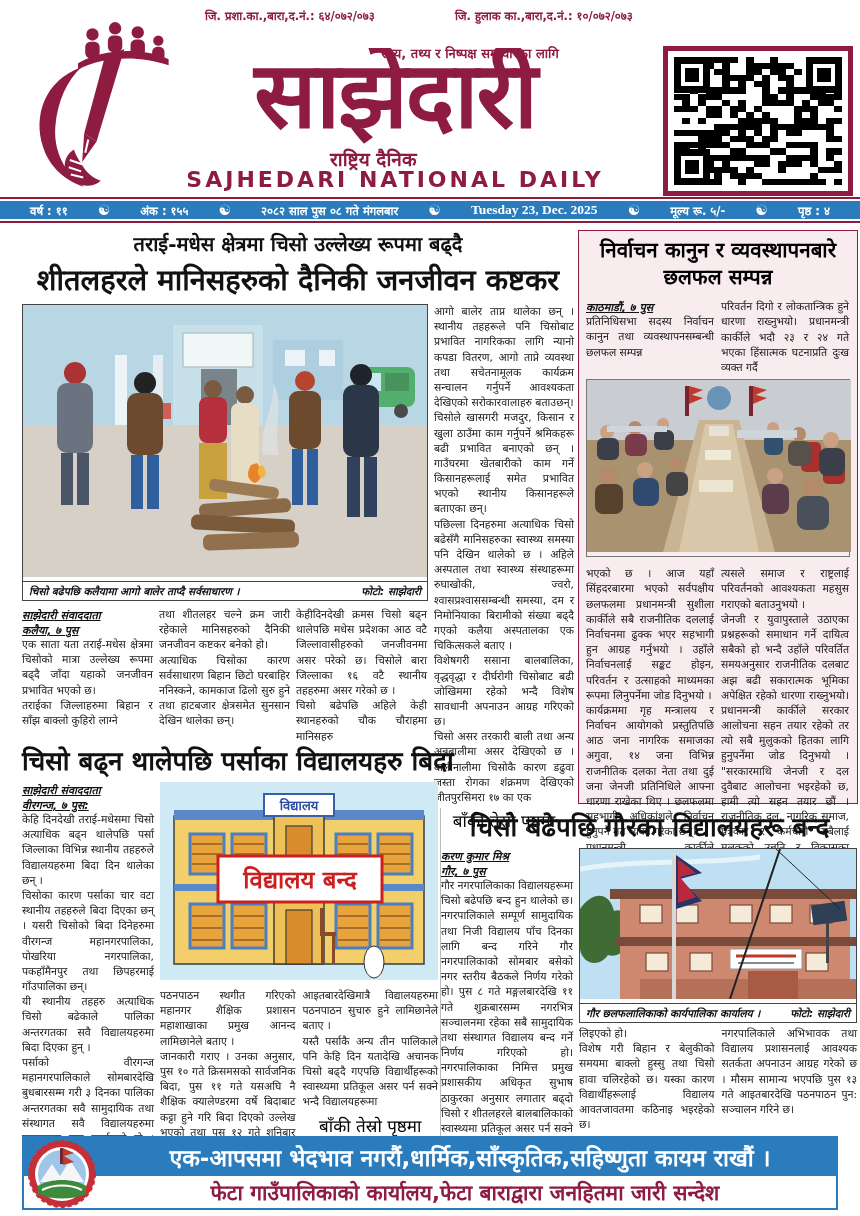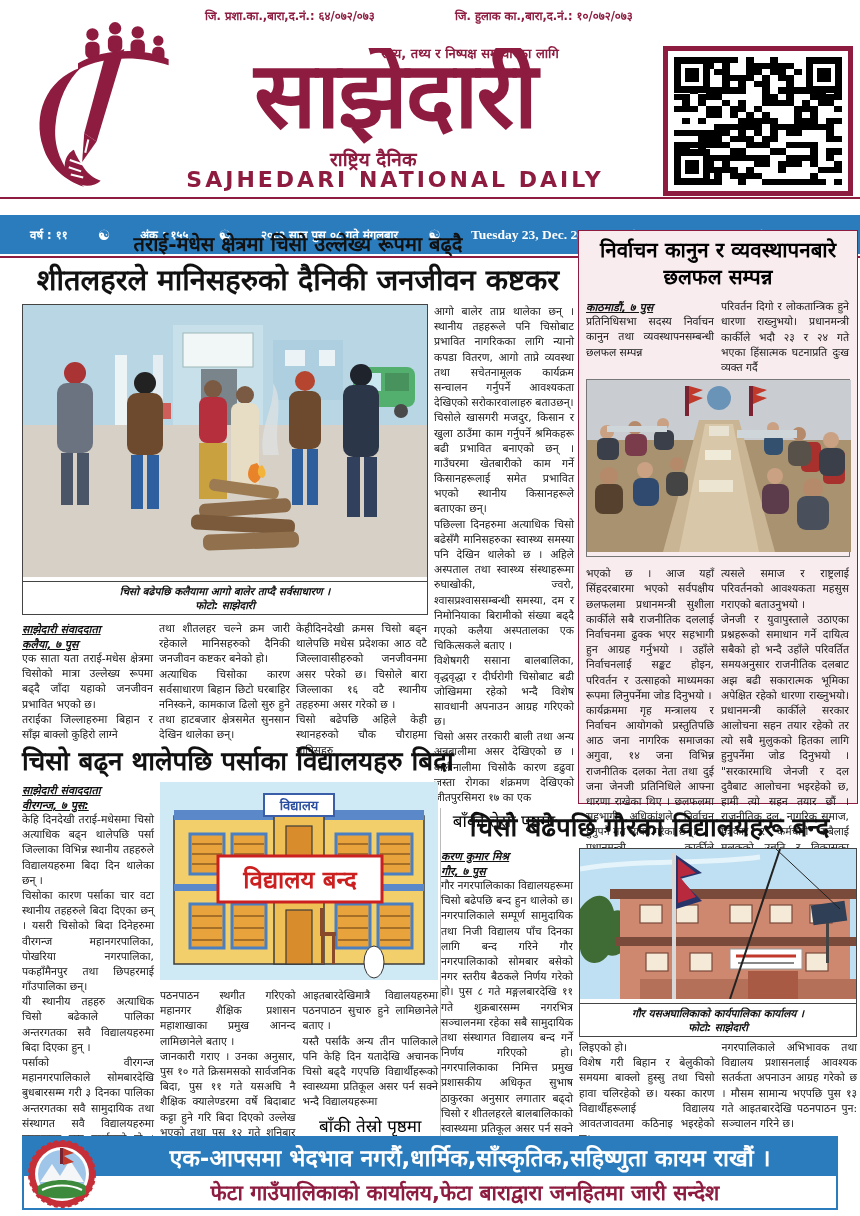--- a/index.html
+++ b/index.html
@@ -36,31 +36,31 @@
       grid-template-columns:repeat(21,1fr); grid-template-rows:repeat(21,1fr); background:#fff;}
   .qr i{background:#000;}
   .qr i.off{background:transparent;}
   .finder{position:absolute; width:36px; height:36px; border:7px solid #000; background:#fff;}
   .finder::after{content:""; position:absolute; inset:4px; background:#000;}
   .finder.tl{left:0; top:0;} .finder.tr{right:0; top:0;} .finder.bl{left:0; bottom:0;}
   
   .infobar-wrap{position:absolute; left:0; top:197px; width:860px;
                 border-top:2px solid var(--maroon); border-bottom:2px solid var(--maroon);
                 padding:2px 0; background:#fff;}
-  .infobar{background:var(--blue); height:39px; display:flex; align-items:center;
-           justify-content:space-between; padding:0 30px; color:#fff;margin-top:14px;}
+  .infobar{background:var(--blue); height:18px; display:flex; align-items:center;
+           justify-content:space-between; padding:0 30px; color:#fff;}
   .infobar .it{font-size:11.5px; font-weight:bold; white-space:nowrap;}
   .infobar .it.en{font-family:"Liberation Serif", serif; font-size:13.5px;}
   .infobar .sep{font-size:14px; color:#fff;}
   
   .coltext{white-space:pre-line; text-align:justify; font-size:10.7px; line-height:1.42; color:#161616;}
   .byline,.dateline{display:block; font-weight:bold; font-style:italic; text-decoration:underline;
            font-size:11px; color:#111; text-align:left;}
   .caption-row{display:flex; justify-content:space-between; align-items:center;
-               padding:2px 6px; background:#fff;flex-direction:column;}
+               padding:2px 6px; background:#fff;}
   .caption-row .cap{font-size:10.5px; font-style:italic; font-weight:bold;}
   .caption-row .credit{font-size:10.5px; font-style:italic; font-weight:bold;}
   .more{font-weight:normal; font-size:17px; text-align:center; color:#000; margin-top:4px; white-space:nowrap;}
   
   .lead{position:absolute; left:22px; top:230px; width:552px;}
   .lead .kicker{font-size:20px; font-weight:bold; text-align:center; white-space:nowrap;}
   .lead .headline{font-size:29px; font-weight:bold; text-align:center; white-space:nowrap; margin-top:2px;}
   .lead-flex{display:flex; gap:6px; margin-top:6px;}
   .lead-left{width:406px;}
   .photo-wrap{border:1px solid #444; background:#fff;}
@@ -907,21 +907,21 @@
 
           <rect x="92" y="4" width="4" height="146" fill="#d8d8d8"></rect>
           <path d="M96,6 L122,24 L100,30 L122,52 L96,60 Z" fill="#27346a"></path>
           <path d="M98,10 L116,24 L100,28 L116,48 L98,54 Z" fill="#b8293d"></path>
 
           <line x1="200" y1="0" x2="150" y2="150" stroke="#222" stroke-width="2"></line>
           <line x1="196" y1="0" x2="260" y2="60" stroke="#222" stroke-width="1"></line>
         </svg>
       </div>
       <div class="photo-wrap caption-row" style="border-top:none;">
-        <span class="cap">गौर यसअघालिकाको कार्यपालिका कार्यालय ।</span>
+        <span class="cap">गौर छलफलालिकाको कार्यपालिका कार्यालय ।</span>
         <span class="credit">फोटो: साझेदारी</span>
       </div>
       <div class="gaur-cols">
         <div>
           <div class="coltext">लिइएको हो।
 विशेष गरी बिहान र बेलुकीको समयमा बाक्लो हुस्सु तथा चिसो हावा चलिरहेको छ। यस्का कारण विद्यार्थीहरूलाई विद्यालय आवतजावतमा कठिनाइ भइरहेको छ।</div>
         </div>
         <div>
           <div class="coltext">नगरपालिकाले अभिभावक तथा विद्यालय प्रशासनलाई आवश्यक सतर्कता अपनाउन आग्रह गरेको छ । मौसम सामान्य भएपछि पुस १३ गते आइतबारदेखि पठनपाठन पुन: सञ्चालन गरिने छ।</div>
         </div>

